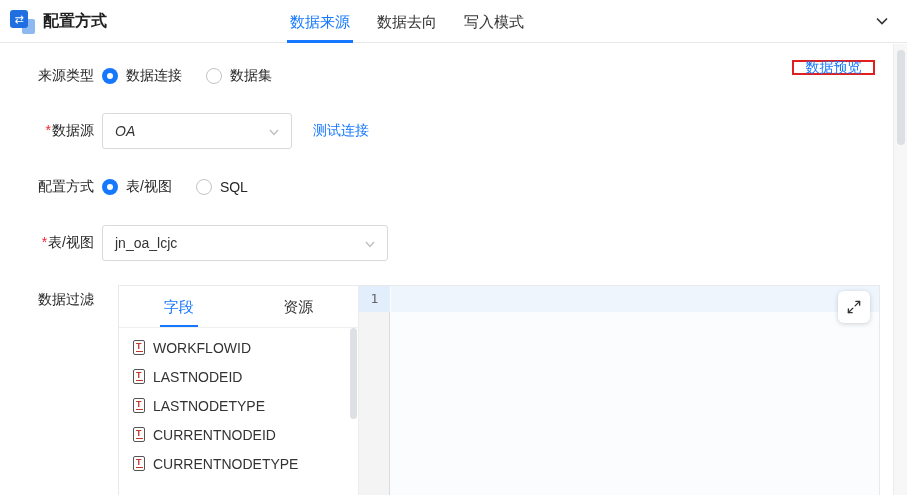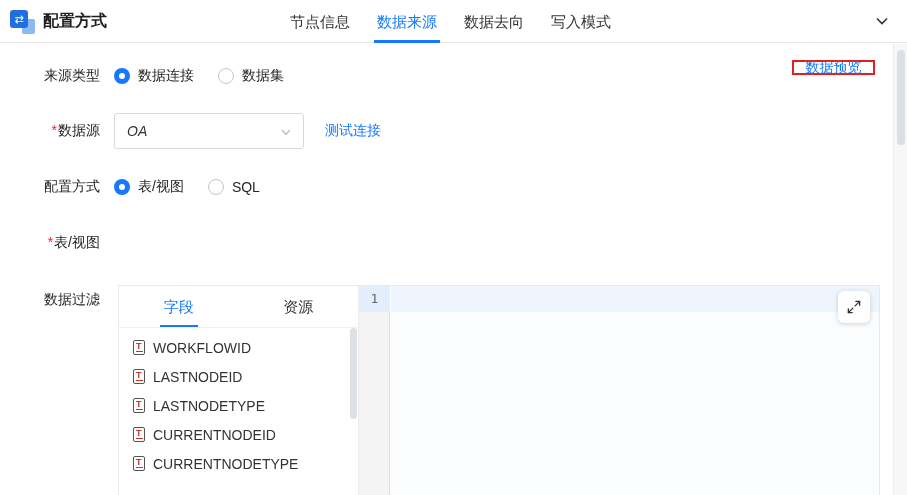--- a/index.html
+++ b/index.html
@@ -41,21 +41,21 @@
     position:absolute; right:0; top:44px; width:14px; height:451px;
     background:#f7f7f7; border-left:1px solid #ececec;
   }
   .page-scrollbar .thumb {
     position:absolute; left:3px; top:6px; width:8px; height:95px;
     background:#dcdfe3; border-radius:4px;
   }
   
   .row { position:absolute; left:0; display:flex; }
   .row-label {
-    width:114px; text-align:right; padding-right:14px; color:#262626; white-space:nowrap;
+    width:102px; text-align:right; padding-right:8px; color:#262626; white-space:nowrap;
   }
   .req { color:#f5222d; margin-right:1px; }
   .radio-group { display:flex; align-items:center; gap:24px; }
   .radio-item { display:flex; align-items:center; gap:8px; cursor:pointer; }
   .radio { width:16px; height:16px; border-radius:50%; position:relative; flex:none; }
   .radio.checked { background:#1677ff; }
   .radio.checked::after {
     content:""; position:absolute; left:5px; top:5px; width:6px; height:6px;
     background:#fff; border-radius:50%;
   }
@@ -131,21 +131,20 @@
 
 <div class="header">
   <div class="app-title-wrap">
     <div class="app-icon">
       <div class="sheet"></div>
       <div class="front">⇄</div>
     </div>
     <div class="app-title">配置方式</div>
   </div>
   <div class="main-tabs">
-    <div class="main-tab">节点信息</div>
     <div class="main-tab active">数据来源</div>
     <div class="main-tab">数据去向</div>
     <div class="main-tab">写入模式</div>
   </div>
   <div class="header-chevron">
     <svg width="16" height="16" viewBox="0 0 16 16">
         <polyline points="3,5.5 8,10.5 13,5.5" fill="none" stroke="#333" stroke-width="1.6"></polyline>
       </svg>
   </div>
 </div>
@@ -192,20 +191,28 @@
     </div>
     <div class="radio-item">
       <span class="radio unchecked"></span>
       <span>SQL</span>
     </div>
   </div>
 </div>
 
 <div class="row" style="top:225px; height:36px; align-items:center;">
   <div class="row-label"><span class="req">*</span><span>表/视图</span></div>
+  <div class="select" style="width:286px;">
+    <span>jn_oa_lcjc</span>
+    <span class="chev">
+      <svg width="14" height="14" viewBox="0 0 14 14">
+          <polyline points="3,5 7,9.5 11,5" fill="none" stroke="#bfbfbf" stroke-width="1.4"></polyline>
+        </svg>
+    </span>
+  </div>
 </div>
 
 <div class="row" style="top:290px; height:20px; align-items:center;">
   <div class="row-label">数据过滤</div>
 </div>
 
 <div class="filter-panel">
 
   <div class="fields-pane">
     <div class="fields-tabs">

